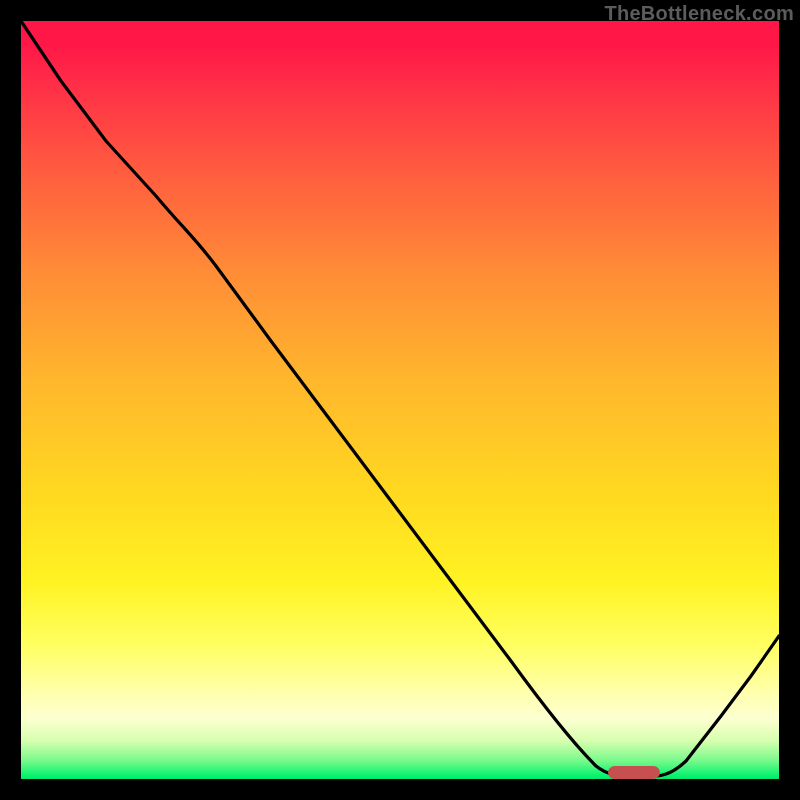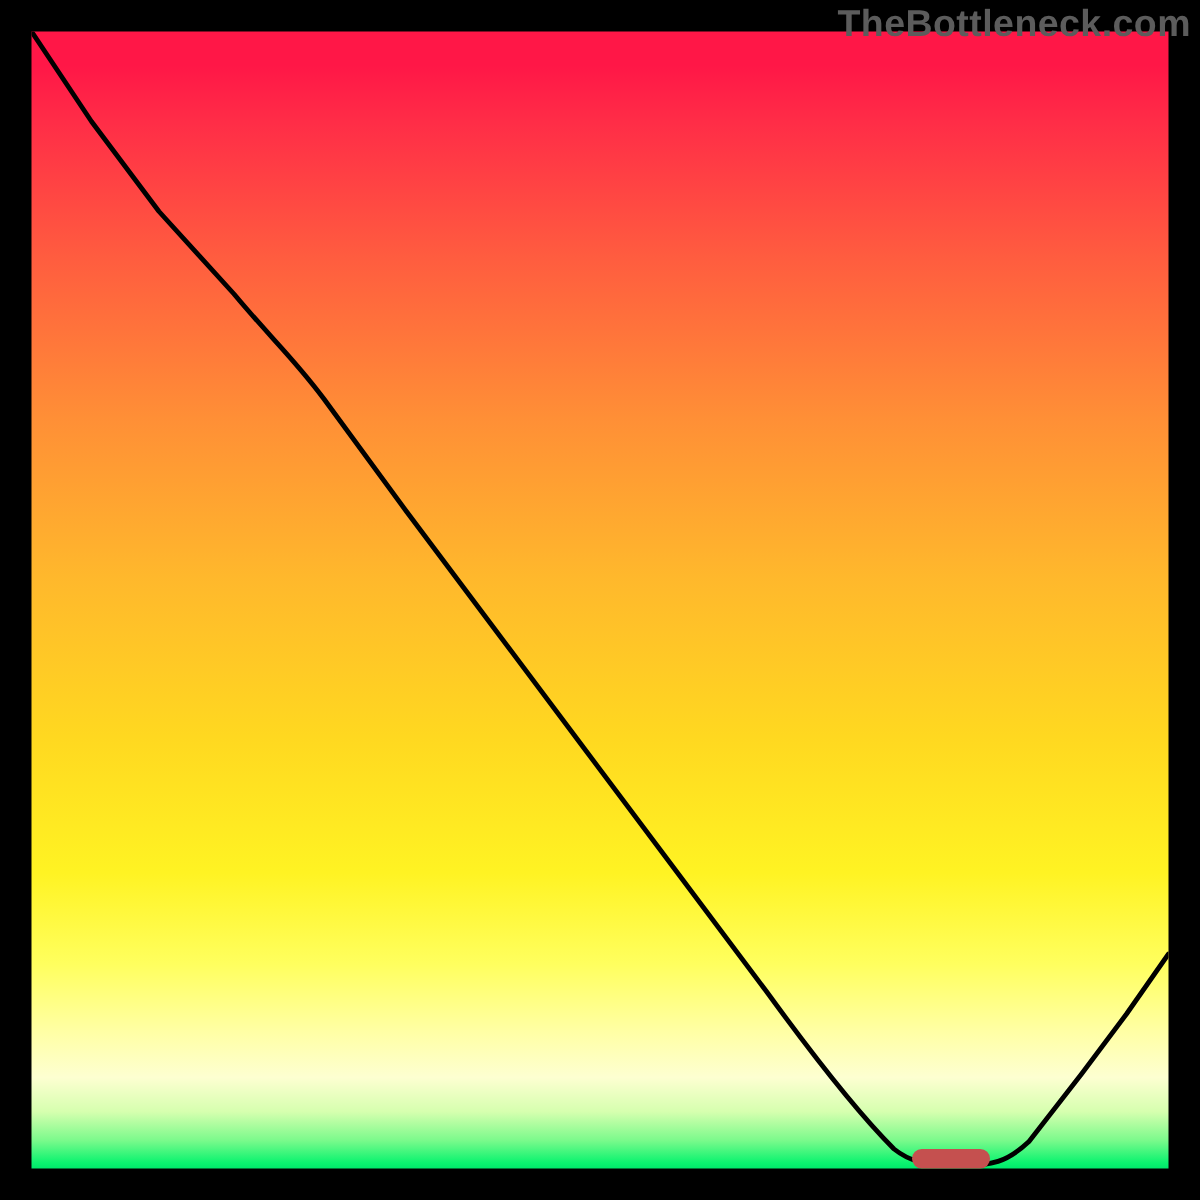--- a/index.html
+++ b/index.html
@@ -58,21 +58,21 @@
     border-radius: 6.5px;
     background: #c5504f;
     left: 587px;
     top: 745px;
   }
   .watermark {
     position: absolute;
     top: 2px;
     right: 6px;
     font-family: Arial, Helvetica, sans-serif;
-    font-size: 25px;
+    font-size: 20px;
     font-weight: 600;
     color: #5c5c5c;
     letter-spacing: 0.3px;
     user-select: none;
   }
 </style>
 </head>
 <body>
 
 <div class="frame">

